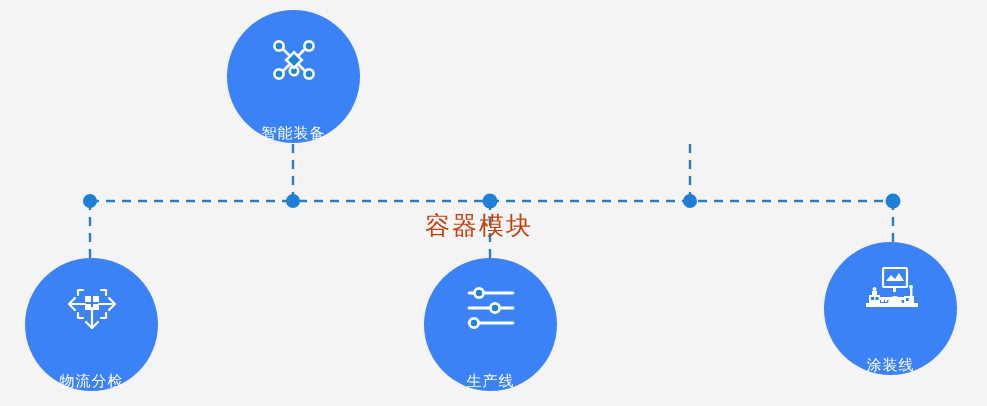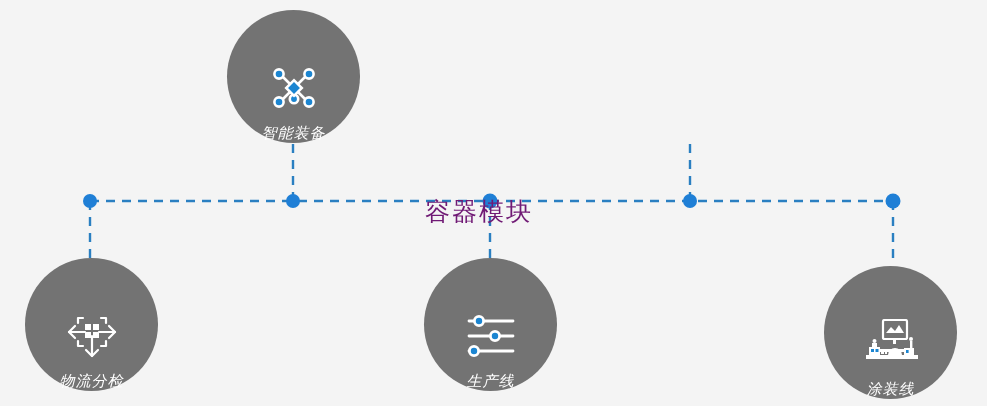--- a/index.html
+++ b/index.html
@@ -20,41 +20,40 @@
   #wires {
     position: absolute;
     left: 0;
     top: 0;
     width: 987px;
     height: 406px;
   }
   .watermark {
     position: absolute;
     left: 425px;
-    top: 194px;
+    top: 208px;
     width: 140px;
     height: 34px;
-    color: #701a75;
+    color: #c2410c;
     font-size: 25px;
     line-height: 34px;
     letter-spacing: 2px;
     white-space: nowrap;
     user-select: none;
   }
   .node {
     position: absolute;
     width: 133px;
     height: 133px;
     border-radius: 50%;
-    background: #737373;
+    background: #3b82f6;
     display: flex;
     flex-direction: column;
     align-items: center;
-    justify-content: flex-end;
-    font-style: italic;
+    justify-content: space-between;
   }
   .node .icon-wrap {
     margin-top: 26px;
     width: 54px;
     height: 48px;
     display: flex;
     align-items: center;
     justify-content: center;
   }
   .node .icon-wrap svg {
@@ -65,21 +64,21 @@
     color: #ffffff;
     font-size: 15px;
     letter-spacing: 1px;
     white-space: nowrap;
   }
   
   #node-zhinengzhuangbei { left: 227px; top: 10px; }
   #node-liticangchu      { left: 624px; top: 10px; }
   #node-wuliufenjian     { left: 25px;  top: 258px; }
   #node-shengchanxian    { left: 424px; top: 258px; }
-  #node-tuzhuangxian     { left: 824px; top: 266px; }
+  #node-tuzhuangxian     { left: 824px; top: 242px; }
   #node-tuzhuangxian .icon-wrap { margin-top: 24px; height: 50px; width: 62px; }
 </style>
 </head>
 <body>
 
 <div id="stage">
 
   <svg id="wires" viewBox="0 0 987 406" xmlns="http://www.w3.org/2000/svg">
 
     <line x1="90" y1="201" x2="893" y2="201" stroke="#2a7fc1" stroke-width="2.4" stroke-dasharray="9 7"></line>

